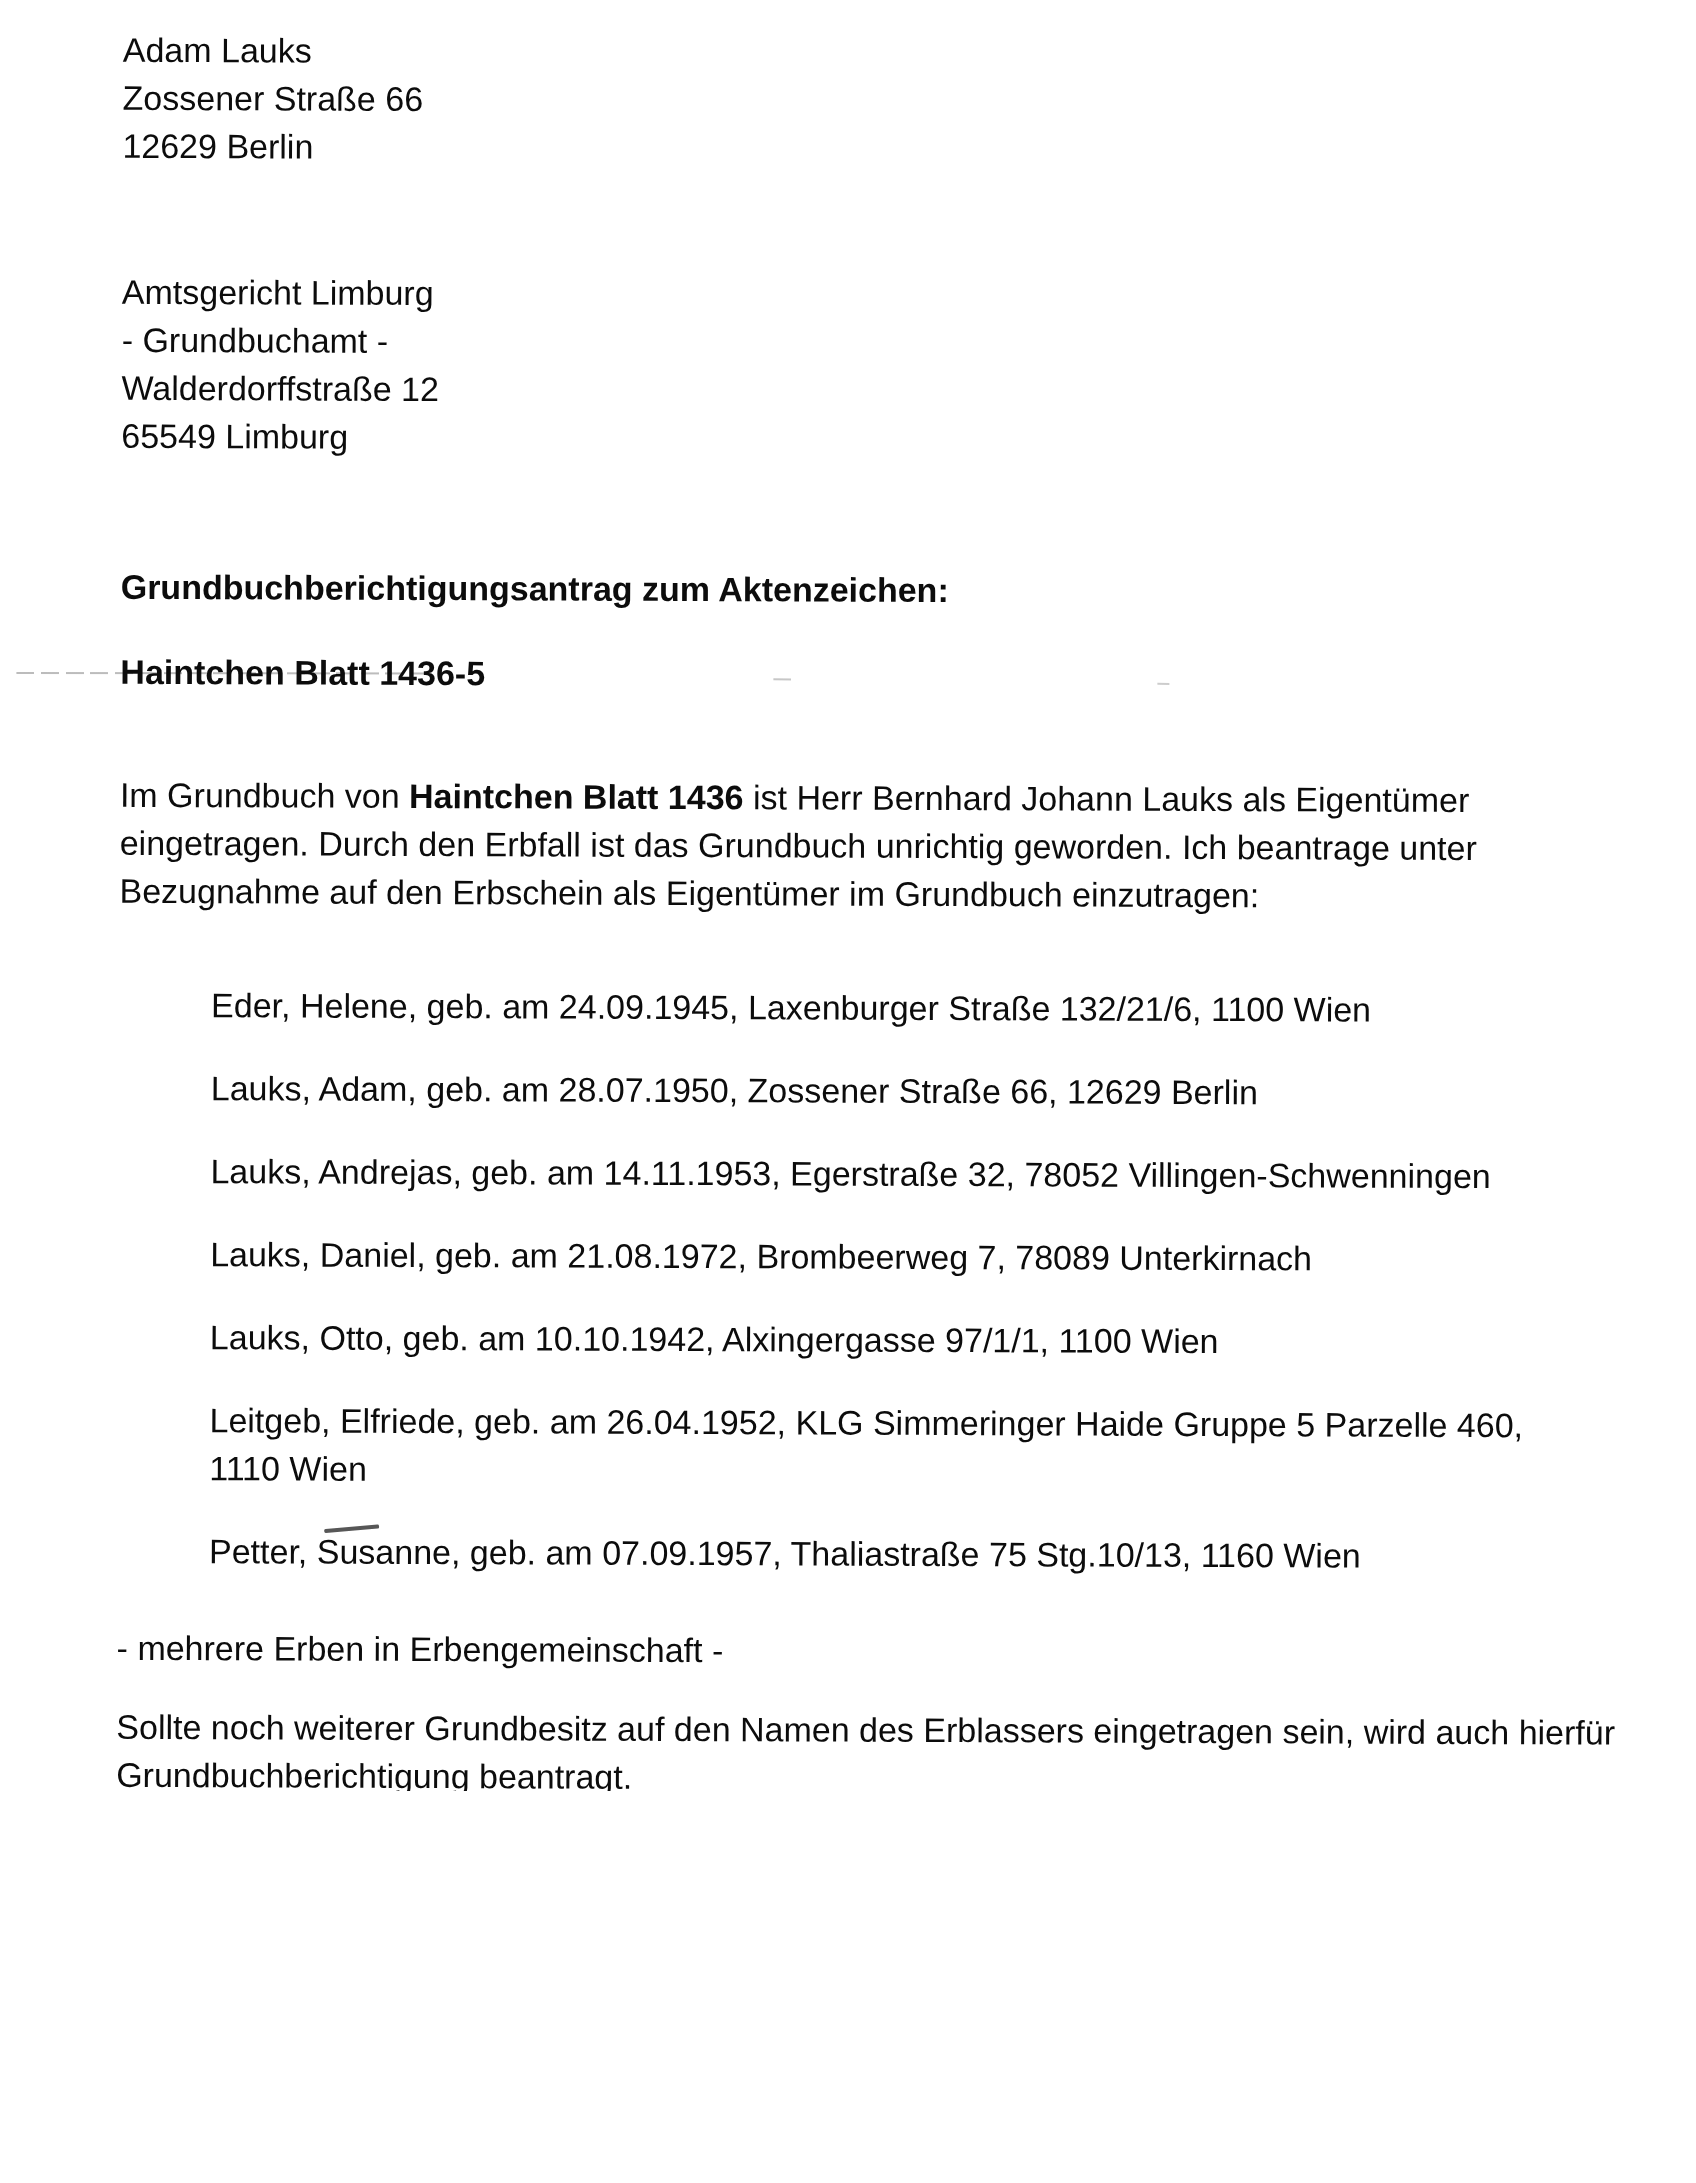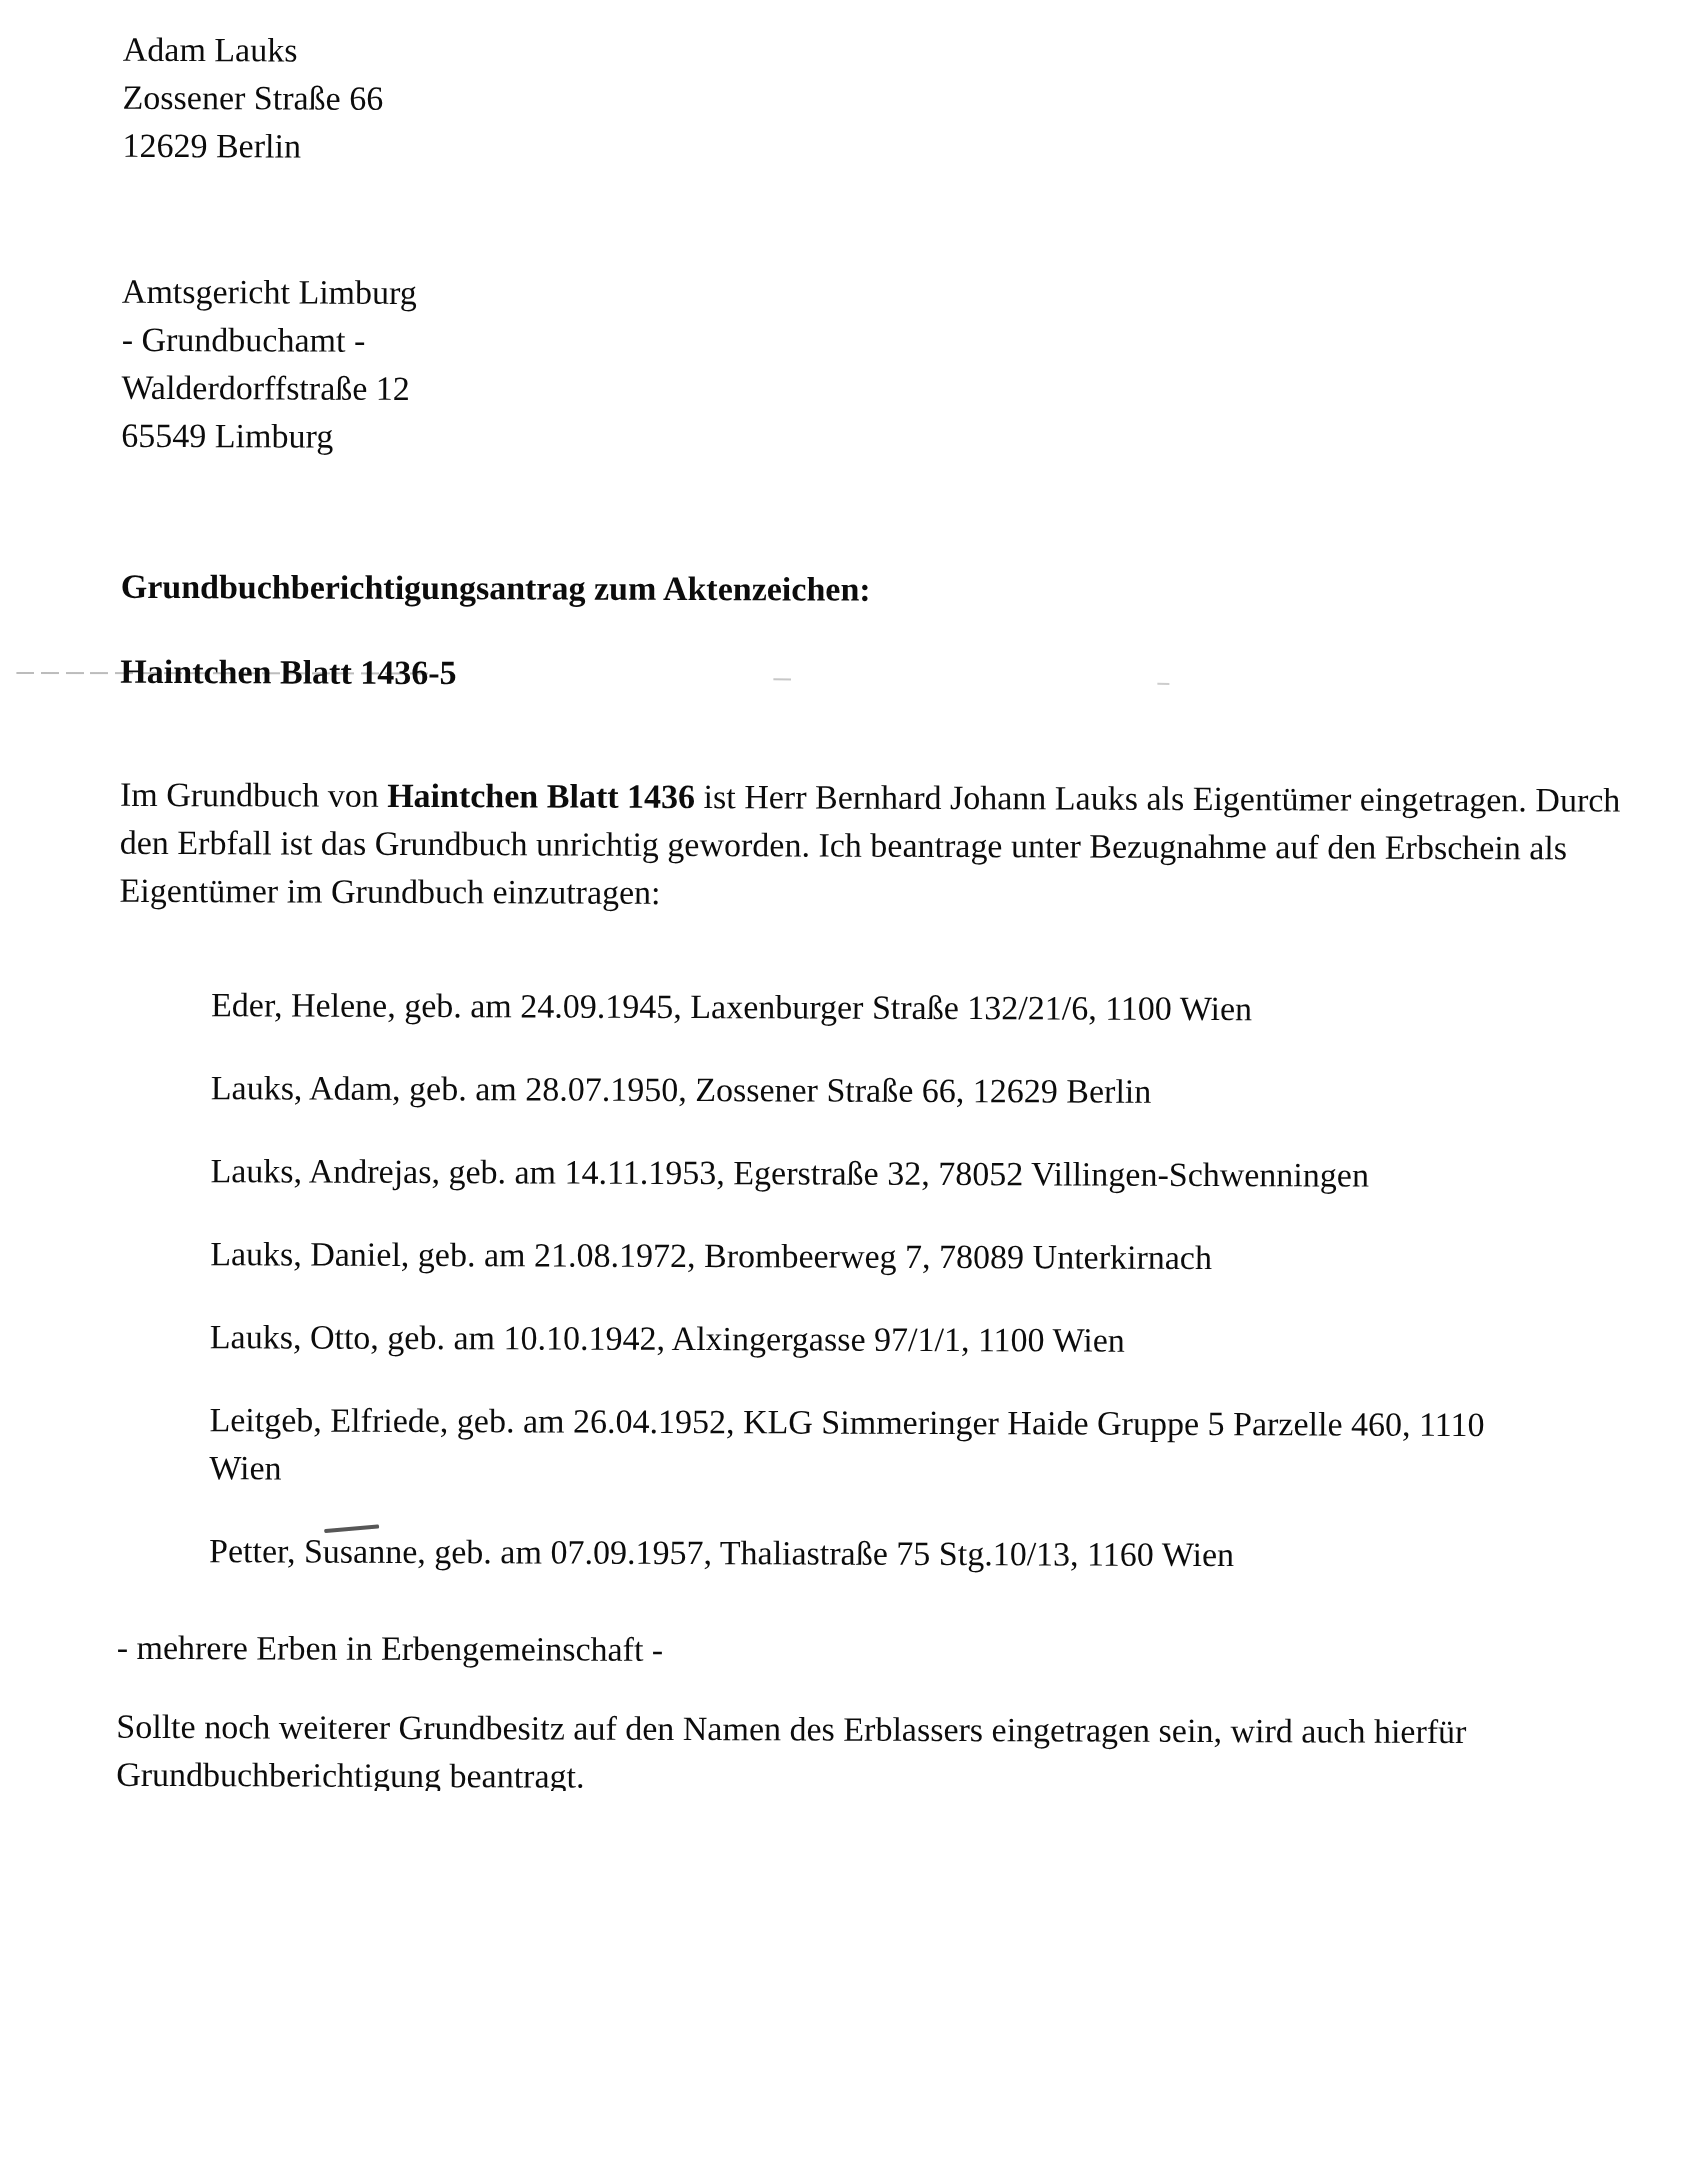--- a/index.html
+++ b/index.html
@@ -6,21 +6,21 @@
     margin: 0;
     padding: 0;
     background: #ffffff;
   }
   .page {
     position: relative;
     width: 1697px;
     height: 1791px;
     background: #ffffff;
     overflow: hidden;
-    font-family: Liberation Serif, serif;
+    font-family: Liberation Sans, sans-serif;
     font-size: 34px;
     line-height: 48px;
     color: #0c0c0c;
   }
   .page-inner {
     position: absolute;
     inset: 0;
     transform: rotate(0.22deg);
     transform-origin: 40% 0;
   }

